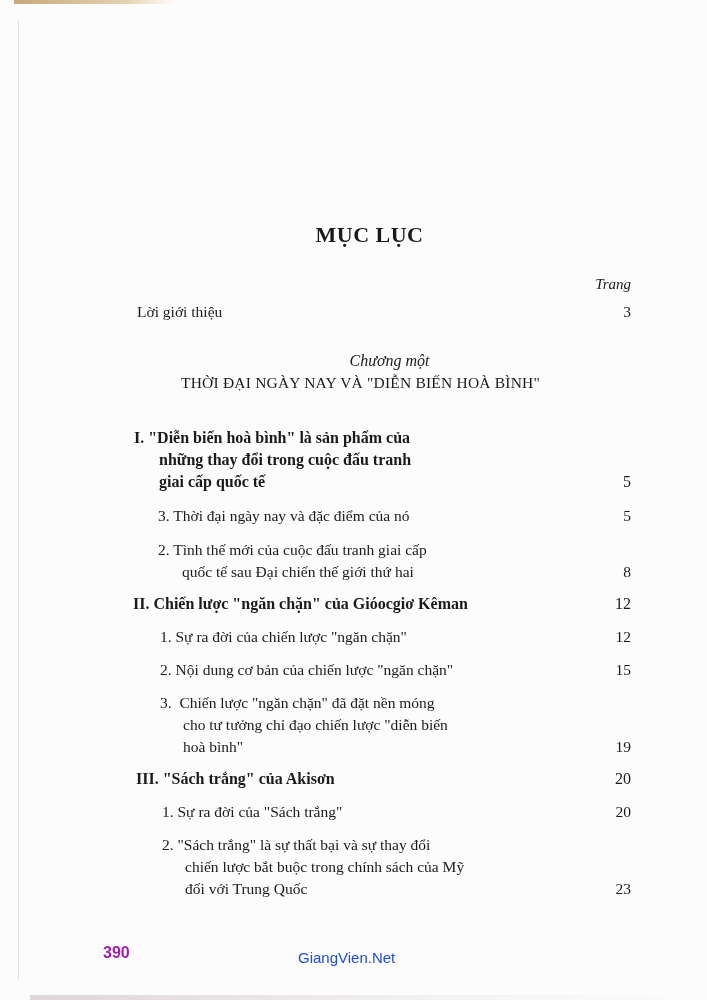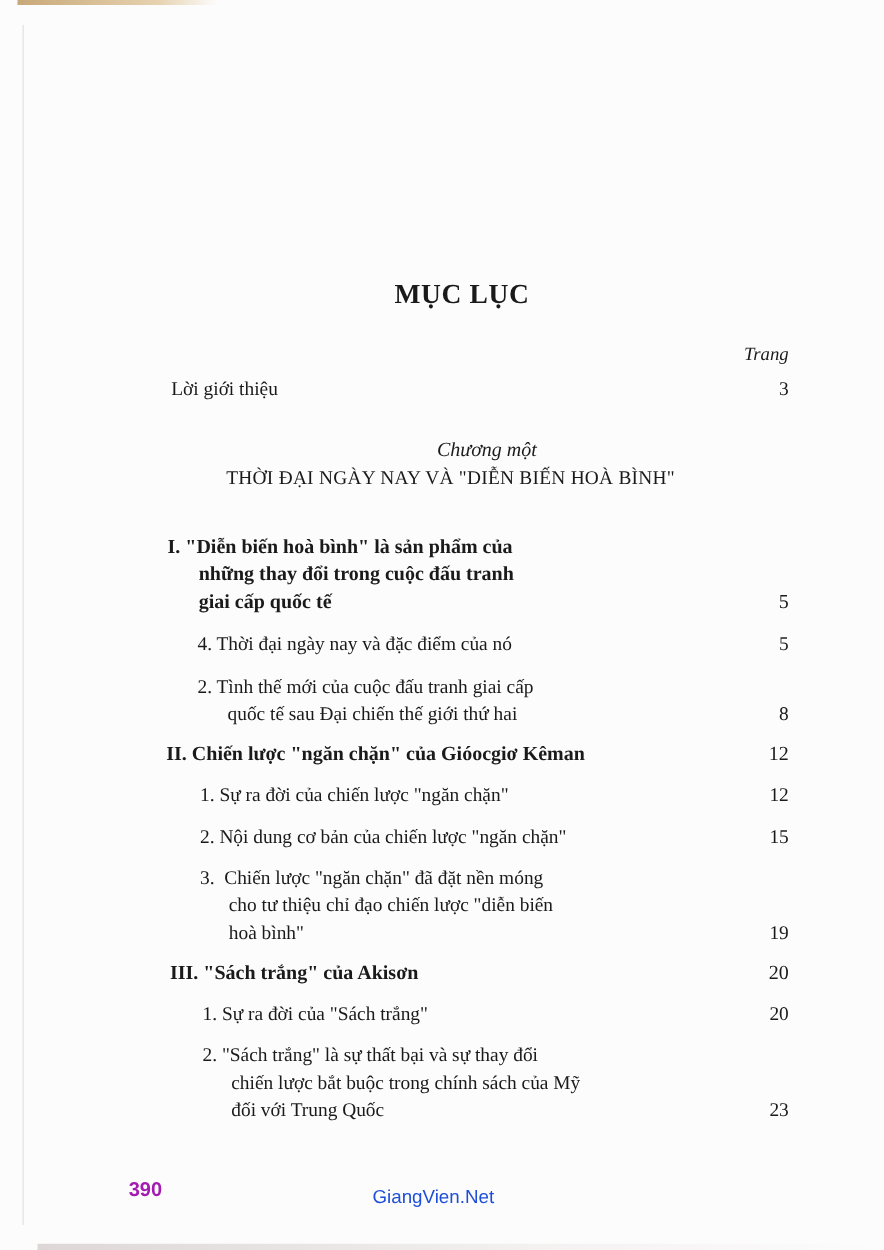--- a/index.html
+++ b/index.html
@@ -79,21 +79,21 @@
 </div>
 <div class="row bold" style="top:450px;">
   <span class="text" style="left:159px;">những thay đổi trong cuộc đấu tranh</span>
 </div>
 <div class="row bold" style="top:472px;">
   <span class="text" style="left:159px;">giai cấp quốc tế</span>
   <span class="pg" style="font-weight:normal;">5</span>
 </div>
 
 <div class="row" style="top:506px;">
-  <span class="text" style="left:158px;">4. Thời đại ngày nay và đặc điểm của nó</span>
+  <span class="text" style="left:158px;">3. Thời đại ngày nay và đặc điểm của nó</span>
   <span class="pg">5</span>
 </div>
 
 <div class="row" style="top:540px;">
   <span class="text" style="left:158px;">2. Tình thế mới của cuộc đấu tranh giai cấp</span>
 </div>
 <div class="row" style="top:562px;">
   <span class="text" style="left:182px;text-align:center;">quốc tế sau Đại chiến thế giới thứ hai</span>
   <span class="pg">8</span>
 </div>
@@ -110,21 +110,21 @@
 
 <div class="row" style="top:660px;">
   <span class="text" style="left:160px;">2. Nội dung cơ bản của chiến lược "ngăn chặn"</span>
   <span class="pg">15</span>
 </div>
 
 <div class="row" style="top:693px;">
   <span class="text" style="left:160px;">3.  Chiến lược "ngăn chặn" đã đặt nền móng</span>
 </div>
 <div class="row" style="top:715px;">
-  <span class="text" style="left:183px;">cho tư thiệu chỉ đạo chiến lược "diễn biến</span>
+  <span class="text" style="left:183px;">cho tư tưởng chỉ đạo chiến lược "diễn biến</span>
 </div>
 <div class="row" style="top:737px;">
   <span class="text" style="left:183px;">hoà bình"</span>
   <span class="pg">19</span>
 </div>
 
 <div class="row bold" style="top:769px;">
   <span class="text" style="left:136px;">III. "Sách trắng" của Akisơn</span>
   <span class="pg" style="font-weight:normal;">20</span>
 </div>

